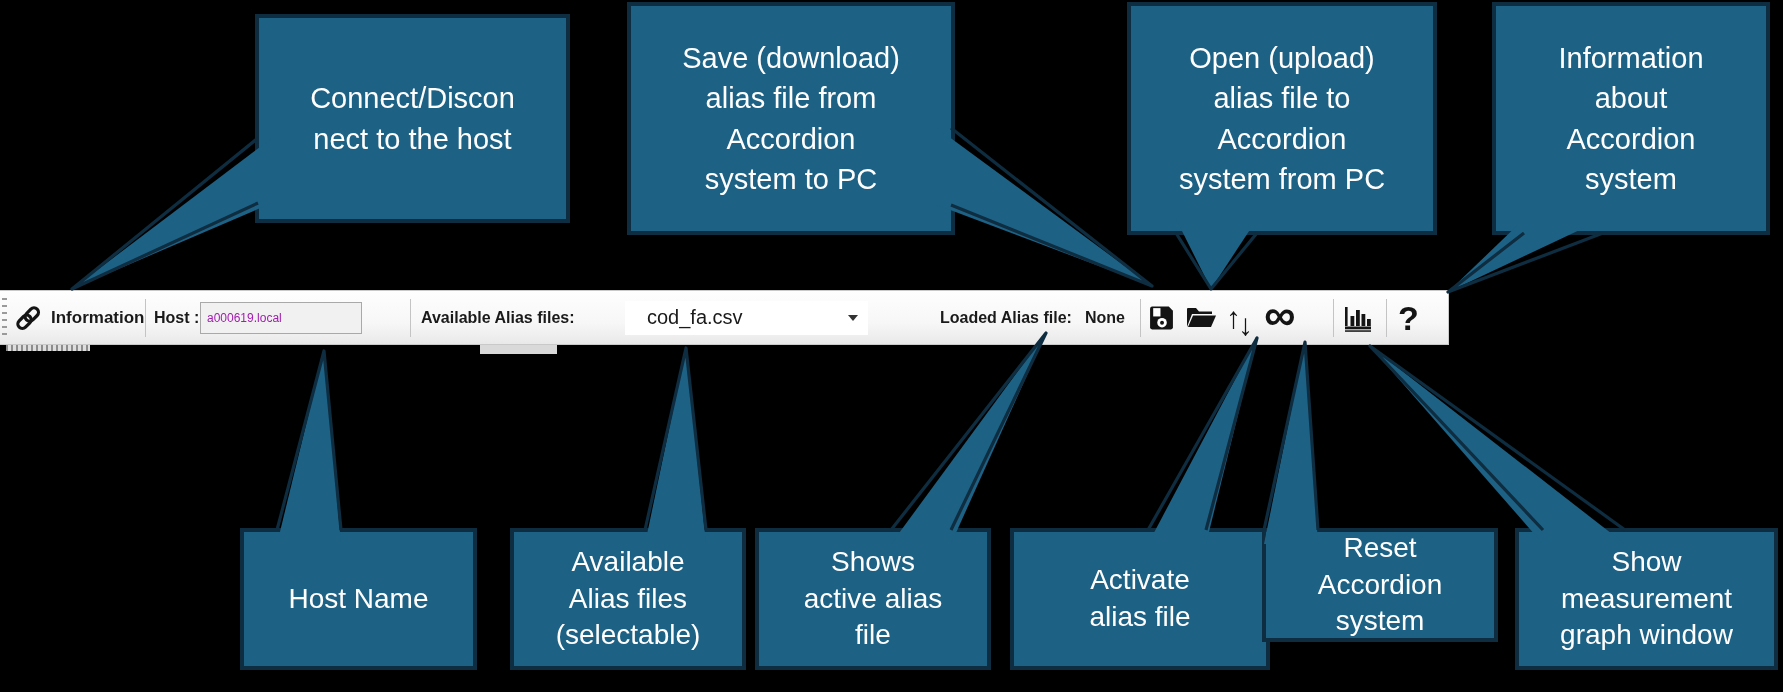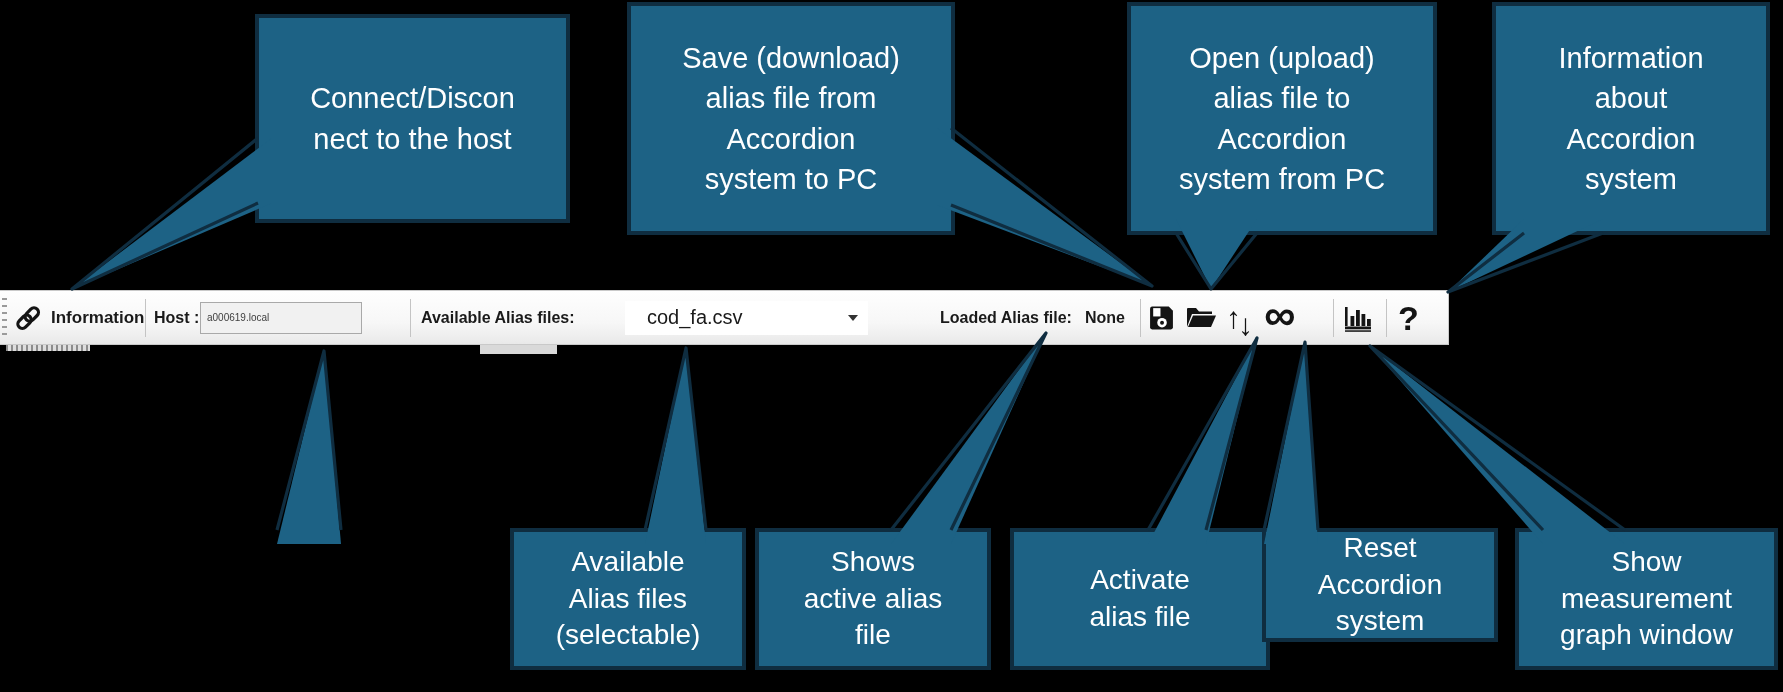--- a/index.html
+++ b/index.html
@@ -12,21 +12,21 @@
            border:1px solid #c9c9c9;border-left:none;box-sizing:border-box;}
   .ti{position:absolute;top:50%;transform:translateY(-50%);}
   .grip{left:2px;width:5px;height:40px;
         background:repeating-linear-gradient(#9a9a9a 0 2px,transparent 2px 7px);}
   .vsep{width:1px;height:38px;background:#c4c4c4;}
   .tb-label{font-size:16px;font-weight:600;color:#1a1a1a;white-space:nowrap;}
   .tb-btn{display:flex;align-items:center;gap:7px;background:none;border:none;padding:0;
           font-family:"Liberation Sans",sans-serif;cursor:default;}
   .tb-btn span.lbl{font-size:17px;font-weight:600;color:#1a1a1a;white-space:nowrap;}
   .host-input{width:148px;height:30px;border:1px solid #a9a9a9;background:#f1f1f1;
-              color:#404040;font-size:10px;padding:0 6px;font-family:"Liberation Sans",sans-serif;}
+              color:#a21caf;font-size:12px;padding:0 6px;font-family:"Liberation Sans",sans-serif;}
   .combo{height:34px;background:#ffffff;display:flex;align-items:center;}
   .combo-value{font-size:20px;color:#1a1a1a;padding-left:22px;}
   .combo-arrow{position:absolute;right:10px;top:50%;transform:translateY(-50%);
                width:0;height:0;border-left:5px solid transparent;border-right:5px solid transparent;
                border-top:6px solid #333;}
   .icon-btn{background:none;border:none;padding:0;display:flex;align-items:center;justify-content:center;}
   .glyph-arrows{font-size:30px;font-weight:700;color:#141414;letter-spacing:-3px;display:flex;}
   .glyph-arrows .dn{transform:translateY(7px);}
   .glyph-inf{font-size:44px;font-weight:700;color:#141414;line-height:1;transform:translateY(-3px);display:block;}
   .glyph-q{font-size:34px;font-weight:700;color:#141414;line-height:1;display:block;}
@@ -148,20 +148,23 @@
 Accordion
 system from PC</div>
   </div>
   <div class="callout" style="left:1492px;top:2px;width:278px;height:233px">
     <div class="callout-text">Information
 about
 Accordion
 system</div>
   </div>
 
+  <div class="callout small" style="left:240px;top:528px;width:237px;height:142px">
+    <div class="callout-text">Host Name</div>
+  </div>
   <div class="callout small" style="left:510px;top:528px;width:236px;height:142px">
     <div class="callout-text">Available
 Alias files
 (selectable)</div>
   </div>
   <div class="callout small" style="left:755px;top:528px;width:236px;height:142px">
     <div class="callout-text">Shows
 active alias
 file</div>
   </div>

